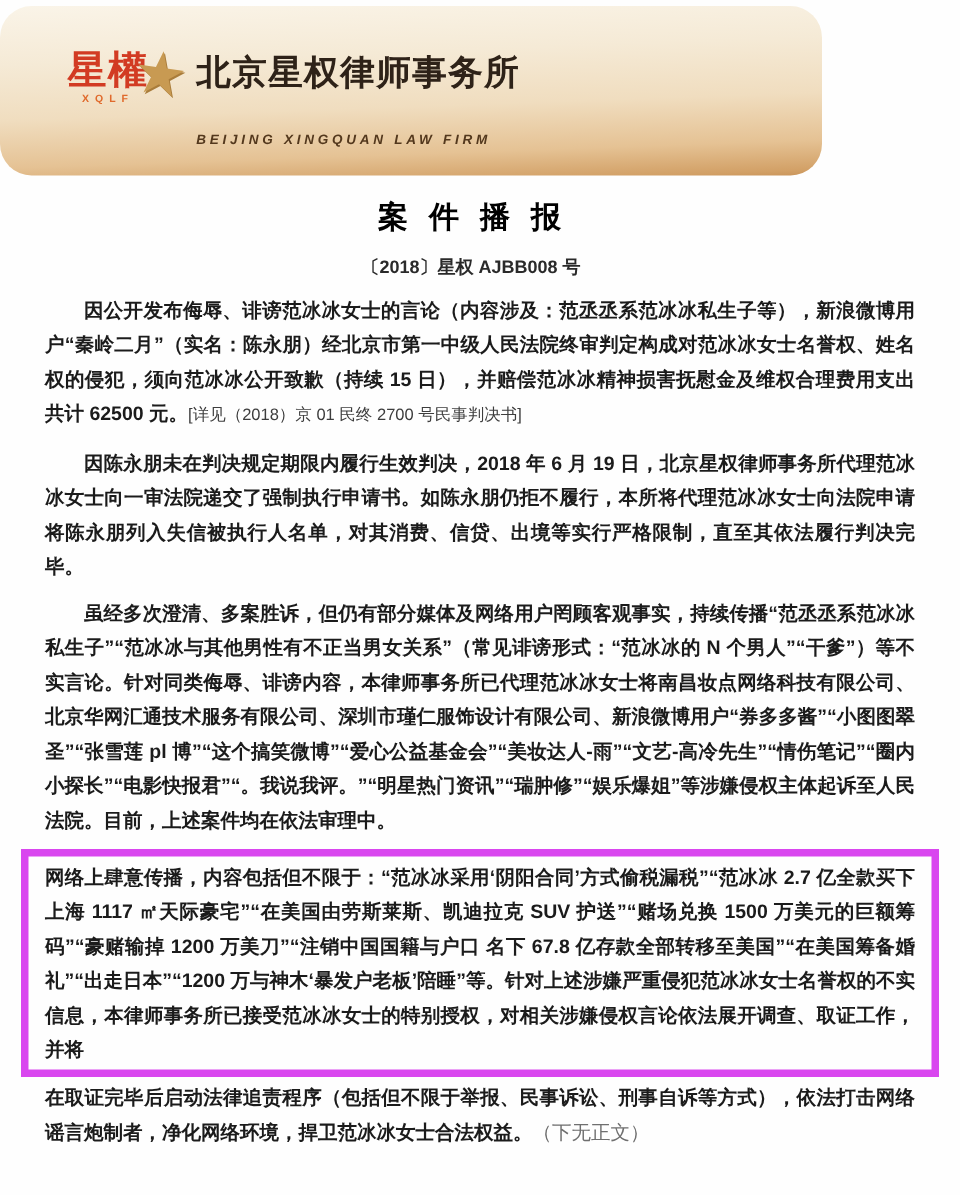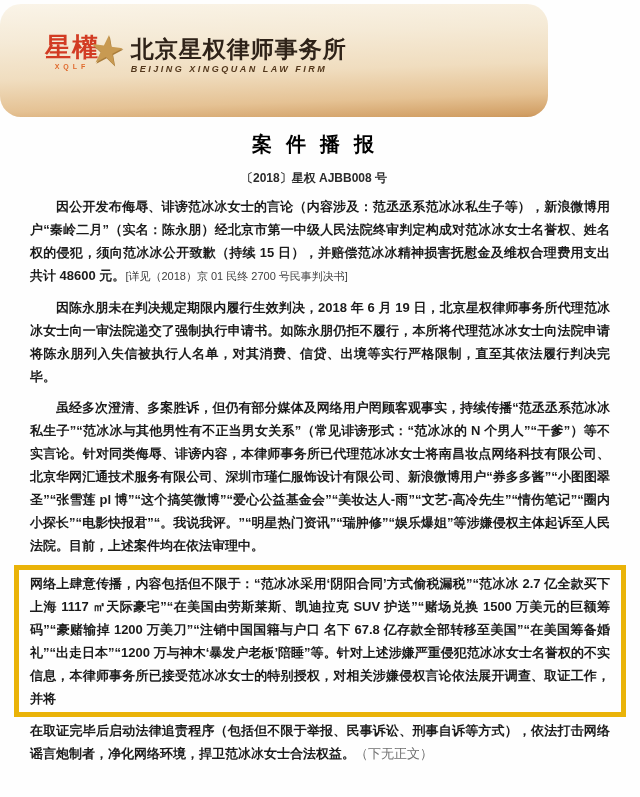--- a/index.html
+++ b/index.html
@@ -27,21 +27,21 @@
   }
   .seal-sub{
     margin-top:3px;font-size:7px;font-weight:bold;color:#e06a2c;letter-spacing:4px;
   }
   .star-glyph{
     font-size:40px;line-height:36px;color:#c89a52;
     margin:-2px 6px 0 -10px;
     text-shadow:1px 1px 0 #a97c3a;
     transform:rotate(8deg);
   }
-  .firm-names{display:flex;flex-direction:column;margin-top:2px;}
+  .firm-names{display:flex;flex-direction:column;margin-top:2px;gap:24px;}
   .firm-cn{
     font-family:"DejaVu Serif","Liberation Serif",serif;
     font-weight:bold;font-size:23px;color:#2e2218;letter-spacing:1px;line-height:1.1;
   }
   .firm-en{
     margin-top:3px;font-size:9px;font-weight:bold;color:#53381d;letter-spacing:2.5px;font-style:italic;
   }
 
   
   .doc-body{position:absolute;top:113px;left:0;width:640px;padding:0 30px;box-sizing:border-box;}
@@ -53,21 +53,21 @@
     margin:12px 12px 6px 0;text-align:center;
     font-size:12px;font-weight:700;color:#2a2a2a;
   }
   .para{
     margin:8px 0;text-align:justify;
     font-size:13px;line-height:23px;font-weight:700;color:#1b1b1b;
   }
   .indent{text-indent:2em;}
   .citation{font-size:11px;font-weight:400;color:#3d3d3d;}
   .highlight-box{
-    border:5px solid #eab308;
+    border:5px solid #d946ef;
     margin:2px -16px 2px -16px;
     padding:2px 11px;
   }
   .box-para{margin:0;}
   .note-gray{font-weight:400;color:#6f6f6f;}
 </style>
 </head>
 <body>
 
 <div class="page">
@@ -85,21 +85,21 @@
       </div>
     </div>
   </header>
 
   <main class="doc-body">
 
     <h1 class="doc-title">案件播报</h1>
 
     <div class="doc-number">〔2018〕星权 AJBB008 号</div>
 
-    <p class="para indent"><span>因公开发布侮辱、诽谤范冰冰女士的言论（内容涉及：范丞丞系范冰冰私生子等），新浪微博用户“秦岭二月”（实名：陈永朋）经北京市第一中级人民法院终审判定构成对范冰冰女士名誉权、姓名权的侵犯，须向范冰冰公开致歉（持续 15 日），并赔偿范冰冰精神损害抚慰金及维权合理费用支出共计 48600 元。</span><span class="citation">[详见（2018）京 01 民终 2700 号民事判决书]</span></p>
+    <p class="para indent"><span>因公开发布侮辱、诽谤范冰冰女士的言论（内容涉及：范丞丞系范冰冰私生子等），新浪微博用户“秦岭二月”（实名：陈永朋）经北京市第一中级人民法院终审判定构成对范冰冰女士名誉权、姓名权的侵犯，须向范冰冰公开致歉（持续 15 日），并赔偿范冰冰精神损害抚慰金及维权合理费用支出共计 62500 元。</span><span class="citation">[详见（2018）京 01 民终 2700 号民事判决书]</span></p>
 
     <p class="para indent">因陈永朋未在判决规定期限内履行生效判决，2018 年 6 月 19 日，北京星权律师事务所代理范冰冰女士向一审法院递交了强制执行申请书。如陈永朋仍拒不履行，本所将代理范冰冰女士向法院申请将陈永朋列入失信被执行人名单，对其消费、信贷、出境等实行严格限制，直至其依法履行判决完毕。</p>
 
     <p class="para indent">虽经多次澄清、多案胜诉，但仍有部分媒体及网络用户罔顾客观事实，持续传播“范丞丞系范冰冰私生子”“范冰冰与其他男性有不正当男女关系”（常见诽谤形式：“范冰冰的 N 个男人”“干爹”）等不实言论。针对同类侮辱、诽谤内容，本律师事务所已代理范冰冰女士将南昌妆点网络科技有限公司、北京华网汇通技术服务有限公司、深圳市瑾仁服饰设计有限公司、新浪微博用户“券多多酱”“小图图翠圣”“张雪莲 pl 博”“这个搞笑微博”“爱心公益基金会”“美妆达人-雨”“文艺-高冷先生”“情伤笔记”“圈内小探长”“电影快报君”“。我说我评。”“明星热门资讯”“瑞肿修”“娱乐爆姐”等涉嫌侵权主体起诉至人民法院。目前，上述案件均在依法审理中。</p>
 
 
     <div class="highlight-box">
       <p class="para box-para">网络上肆意传播，内容包括但不限于：“范冰冰采用‘阴阳合同’方式偷税漏税”“范冰冰 2.7 亿全款买下上海 1117 ㎡天际豪宅”“在美国由劳斯莱斯、凯迪拉克 SUV 护送”“赌场兑换 1500 万美元的巨额筹码”“豪赌输掉 1200 万美刀”“注销中国国籍与户口 名下 67.8 亿存款全部转移至美国”“在美国筹备婚礼”“出走日本”“1200 万与神木‘暴发户老板’陪睡”等。针对上述涉嫌严重侵犯范冰冰女士名誉权的不实信息，本律师事务所已接受范冰冰女士的特别授权，对相关涉嫌侵权言论依法展开调查、取证工作，并将</p>
     </div>
 

